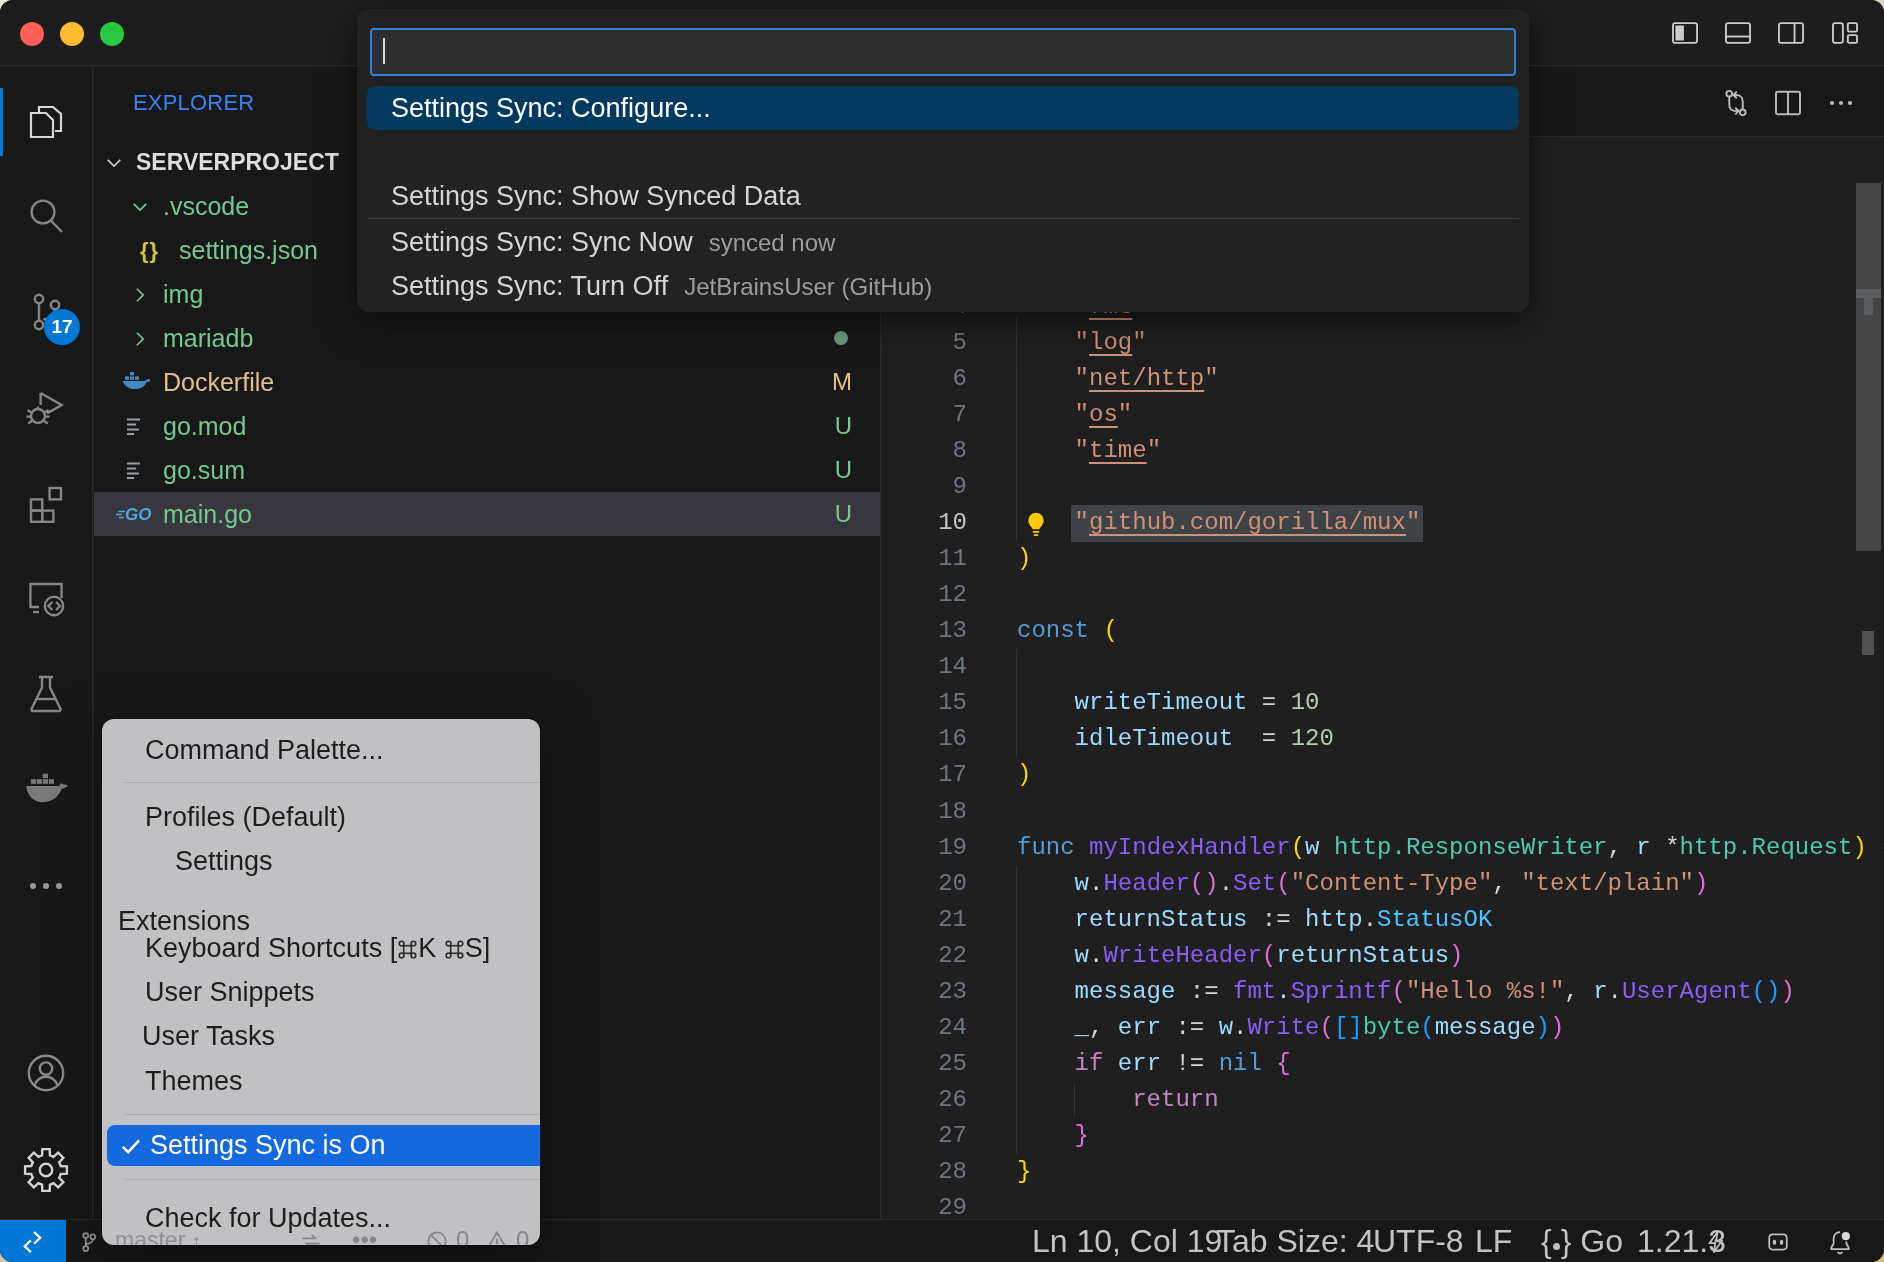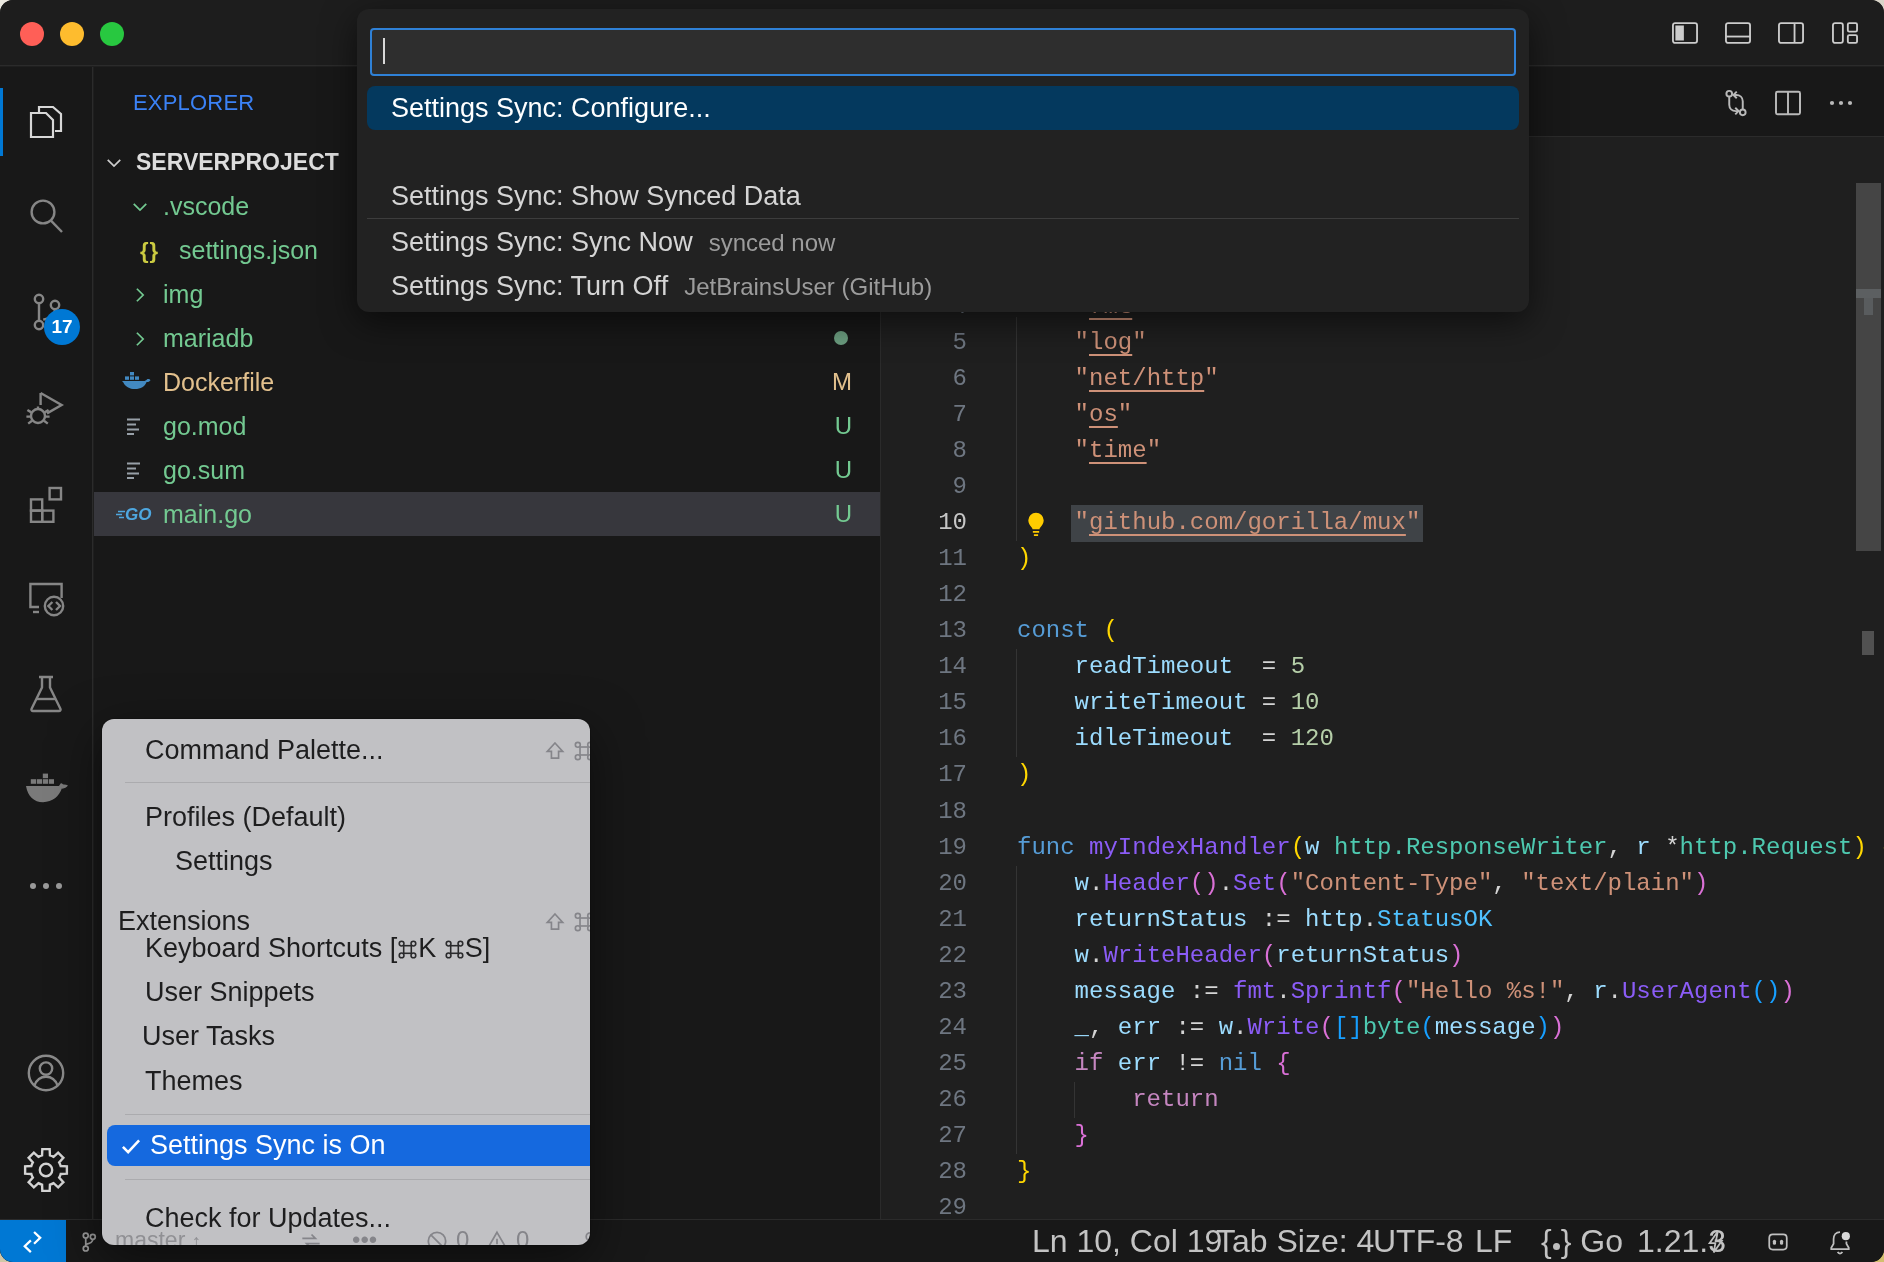--- a/index.html
+++ b/index.html
@@ -42,21 +42,21 @@
   .guide { position:absolute; width:1px; background:#343434; }
   
   #statusbar { position:absolute; left:0; top:1219px; width:1884px; height:43px; background:#181818; border-top:1px solid #2b2b2b; color:#c3c3c3; font-size:32px; }
   .sbitem { position:absolute; top:0; height:42px; line-height:42px; white-space:nowrap; }
   
   #palette { position:absolute; left:357px; top:9px; width:1172px; height:303px; background:#222222; border-radius:12px; box-shadow:0 10px 34px rgba(0,0,0,0.55); z-index:30; }
   .qrow { position:absolute; left:0; width:1172px; height:44px; line-height:44px; color:#d5d5d5; font-size:27px; padding-left:34px; white-space:nowrap; }
   .qdetail { color:#9c9c9c; font-size:24px; margin-left:16px; }
   .ksvg { vertical-align:-3px; }
   
-  #menu { position:absolute; left:102px; top:719px; width:488px; height:526px; overflow:hidden; background:rgba(200,200,203,0.96); border-radius:12px; box-shadow:0 14px 50px rgba(0,0,0,0.5), 0 0 0 1px rgba(0,0,0,0.15); z-index:40; }
+  #menu { position:absolute; left:102px; top:719px; width:438px; height:526px; overflow:hidden; background:rgba(200,200,203,0.96); border-radius:12px; box-shadow:0 14px 50px rgba(0,0,0,0.5), 0 0 0 1px rgba(0,0,0,0.15); z-index:40; }
   .mrow { position:absolute; left:0; width:546px; height:44px; line-height:44px; color:#1e1e1f; font-size:27px; padding-left:43px; white-space:nowrap; }
   .msc { position:absolute; right:28px; color:#85858a; }
   .msep { position:absolute; left:23px; width:497px; height:1px; background:rgba(0,0,0,0.11); }
 </style>
 </head>
 <body>
 <div id="win">
   <div id="titlebar">
     <div class="tl" style="left:20px; background:#ff5f57;"></div>
     <div class="tl" style="left:60px; background:#febc2e;"></div>
@@ -270,21 +270,20 @@
     <div class="ln" style="top:1087px;">28</div>
     <div class="ln" style="top:1123px;">29</div>
     <div class="cl" style="top:222px;">    <span class="st">"</span><span class="stu">fmt</span><span class="st">"</span></div>
     <div class="cl" style="top:258px;">    <span class="st">"</span><span class="stu">log</span><span class="st">"</span></div>
     <div class="cl" style="top:294px;">    <span class="st">"</span><span class="stu">net/http</span><span class="st">"</span></div>
     <div class="cl" style="top:330px;">    <span class="st">"</span><span class="stu">os</span><span class="st">"</span></div>
     <div class="cl" style="top:366px;">    <span class="st">"</span><span class="stu">time</span><span class="st">"</span></div>
     <div class="cl" style="top:438px;">    <span class="st">"</span><span class="stu">github.com/gorilla/mux</span><span class="st">"</span></div>
     <div class="cl" style="top:474px;"><span class="g">)</span></div>
     <div class="cl" style="top:546px;"><span class="kw">const</span> <span class="g">(</span></div>
-    <div class="cl" style="top:582px;">    <span class="vr">readTimeout</span>  = <span class="nm">5</span></div>
     <div class="cl" style="top:618px;">    <span class="vr">writeTimeout</span> = <span class="nm">10</span></div>
     <div class="cl" style="top:654px;">    <span class="vr">idleTimeout</span>  = <span class="nm">120</span></div>
     <div class="cl" style="top:690px;"><span class="g">)</span></div>
     <div class="cl" style="top:763px;"><span class="kw">func</span> <span class="fn">myIndexHandler</span><span class="g">(</span><span class="vr">w</span> <span class="ty">http.ResponseWriter</span>, <span class="vr">r</span> *<span class="ty">http.Request</span><span class="g">)</span> <span class="g">{</span></div>
     <div class="cl" style="top:799px;">    <span class="vr">w</span>.<span class="fn">Header</span><span class="p">()</span>.<span class="fn">Set</span><span class="p">(</span><span class="st">"Content-Type"</span>, <span class="st">"text/plain"</span><span class="p">)</span></div>
     <div class="cl" style="top:835px;">    <span class="vr">returnStatus</span> := <span class="vr">http</span>.<span class="cn">StatusOK</span></div>
     <div class="cl" style="top:871px;">    <span class="vr">w</span>.<span class="fn">WriteHeader</span><span class="p">(</span><span class="vr">returnStatus</span><span class="p">)</span></div>
     <div class="cl" style="top:907px;">    <span class="vr">message</span> := <span class="fn">fmt</span>.<span class="fn">Sprintf</span><span class="p">(</span><span class="st">"Hello %s!"</span>, <span class="vr">r</span>.<span class="fn">UserAgent</span><span class="bb">()</span><span class="p">)</span></div>
     <div class="cl" style="top:943px;">    <span class="vr">_</span>, <span class="vr">err</span> := <span class="vr">w</span>.<span class="fn">Write</span><span class="p">(</span><span class="bb">[]</span><span class="ty">byte</span><span class="bb">(</span><span class="vr">message</span><span class="bb">)</span><span class="p">)</span></div>
     <div class="cl" style="top:979px;">    <span class="ct">if</span> <span class="vr">err</span> != <span class="kw">nil</span> <span class="p">{</span></div>

